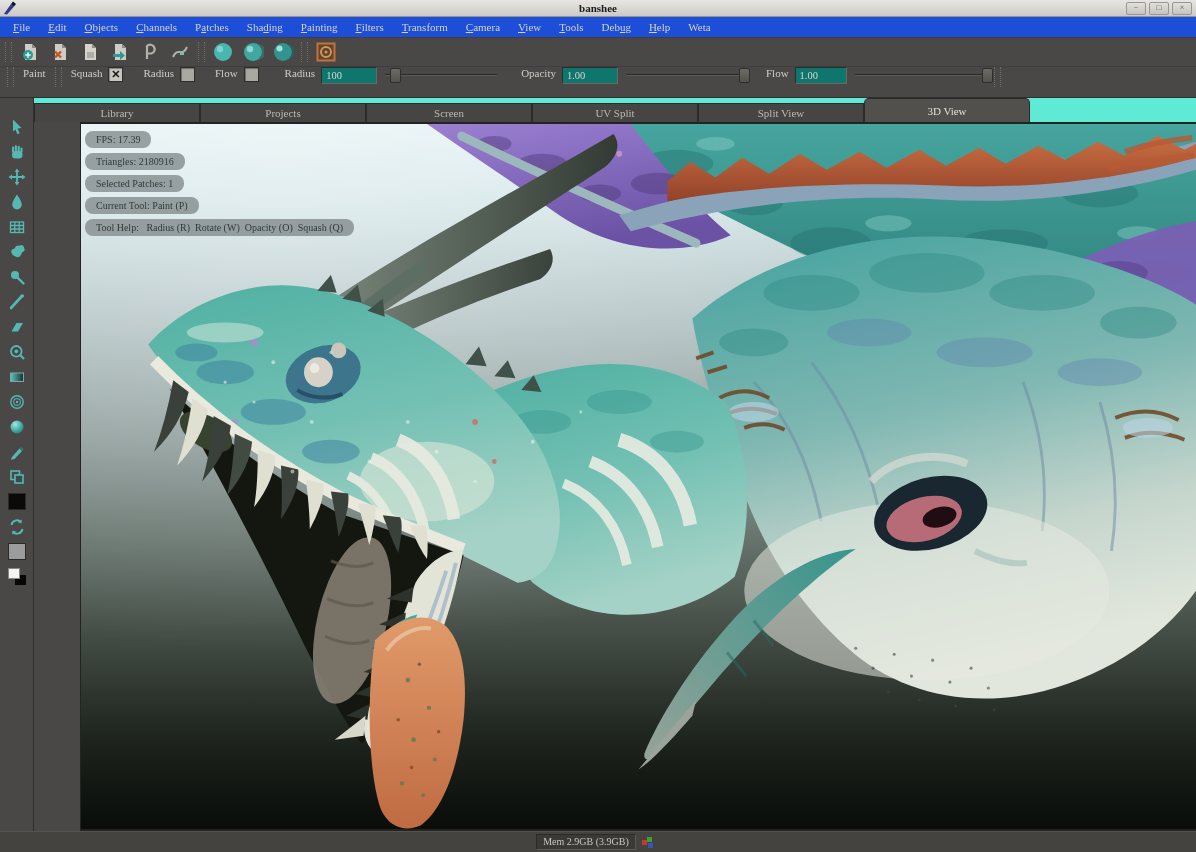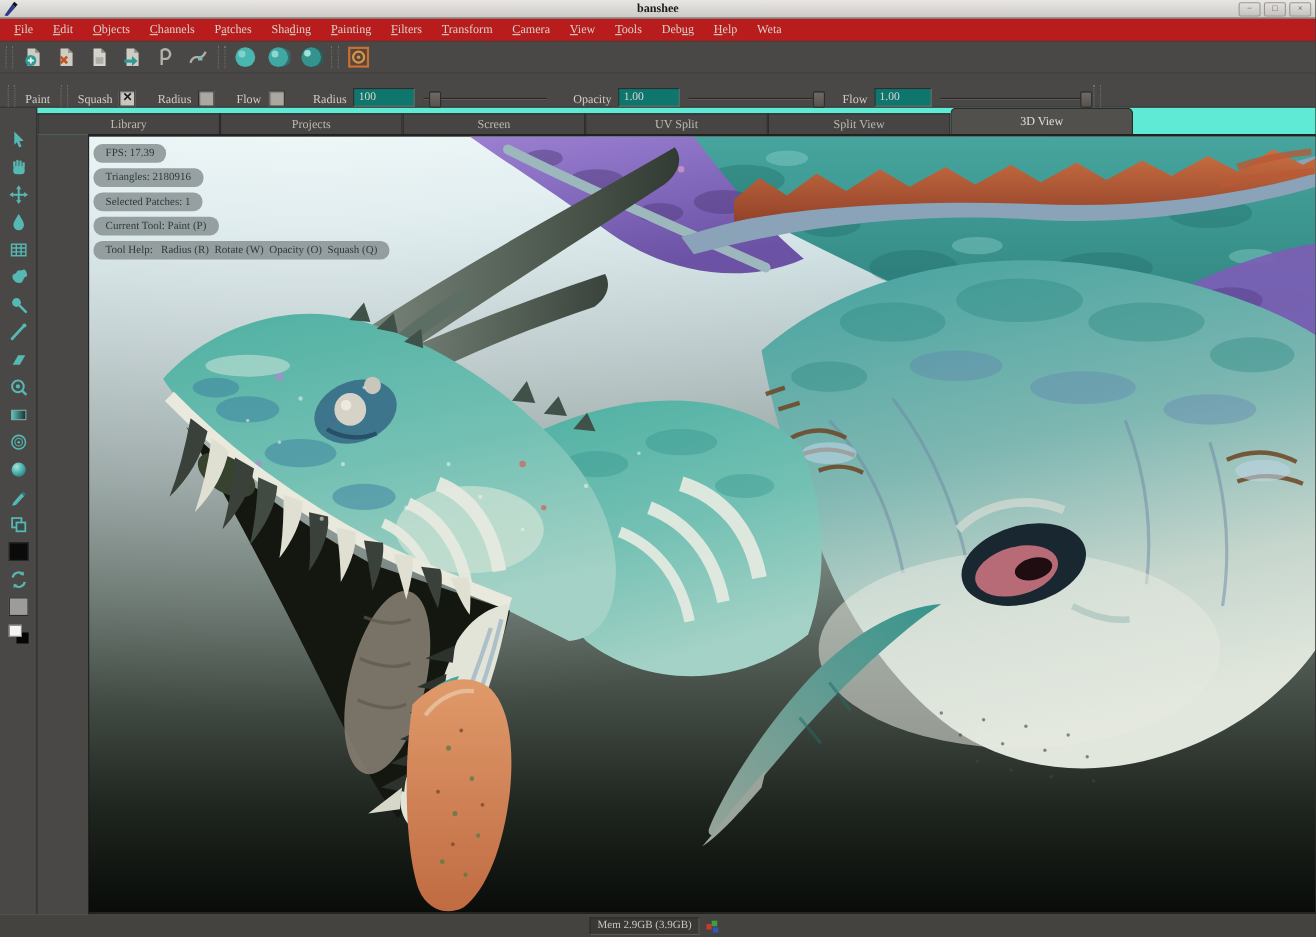--- a/index.html
+++ b/index.html
@@ -9,33 +9,33 @@
   
   .titlebar{height:16px;background:linear-gradient(#e8e6e3,#cdcac6);border-bottom:1px solid #979490;
     display:flex;align-items:center;position:relative;flex:0 0 auto;}
   .titlebar .app-icon{width:14px;height:14px;margin-left:3px;}
   .title-text{position:absolute;left:0;right:0;text-align:center;font-size:11px;font-weight:bold;color:#1a1a1a;}
   .winbtns{margin-left:auto;display:flex;gap:3px;padding-right:4px;z-index:2;}
   .winbtn{width:18px;height:11px;background:linear-gradient(#e2e0dd,#c6c3bf);border:1px solid #9a9793;border-radius:2px;
     font-size:8px;line-height:9px;text-align:center;color:#55524e;}
 
   
-  .menubar{height:20px;background:#b91c1c;border-bottom:1px solid #403e3c;display:flex;align-items:center;
+  .menubar{height:20px;background:#1d4ed8;border-bottom:1px solid #403e3c;display:flex;align-items:center;
     padding-left:4px;flex:0 0 auto;}
   .menu-item{font-size:11px;color:#d6d3cb;padding:0 9px;cursor:default;}
   .mn{text-decoration:underline;}
 
   
   .toolbar{height:28px;background:#4a4846;border-bottom:1px solid #403e3c;display:flex;align-items:center;
     padding:0 2px;flex:0 0 auto;}
   .drag-handle{width:5px;height:20px;margin:0 3px;border-left:1px dotted #716e69;border-right:1px dotted #716e69;}
   .tbtn{width:24px;height:24px;margin:0 3px;display:flex;align-items:center;justify-content:center;border-radius:2px;}
   .tbtn svg{display:block;}
 
-  .paintbar{height:30px;background:#4a4846;border-bottom:1px solid #302f2d;display:flex;align-items:flex-end;
+  .paintbar{height:30px;background:#4a4846;border-bottom:1px solid #302f2d;display:flex;align-items:flex-start;
     padding:0 4px;flex:0 0 auto;font-size:11px;color:#cfccc5;}
   .pb-label{margin:0 6px 0 6px;white-space:nowrap;}
   .checkbox{width:13px;height:13px;border:1px solid #2f2d2b;box-shadow:inset 1px 1px 1px rgba(0,0,0,.35);
     background:#a9a9a2;font-size:11px;font-weight:bold;line-height:12px;text-align:center;color:#1d1c1a;}
   .checkbox.checked{background:#c9c6c0;}
   .field{width:46px;height:15px;background:#0f766e;border-top:1px solid #2f2d2b;border-left:1px solid #2f2d2b;
     border-bottom:1px solid #6c6965;border-right:1px solid #6c6965;color:#d8d5ce;font-size:10.5px;
     padding:0 4px;line-height:15px;}
   .slider{position:relative;height:15px;margin-left:8px;}
   .slider .groove{position:absolute;left:0;right:0;top:7px;height:1px;background:#292826;border-bottom:1px solid #5e5c57;}

